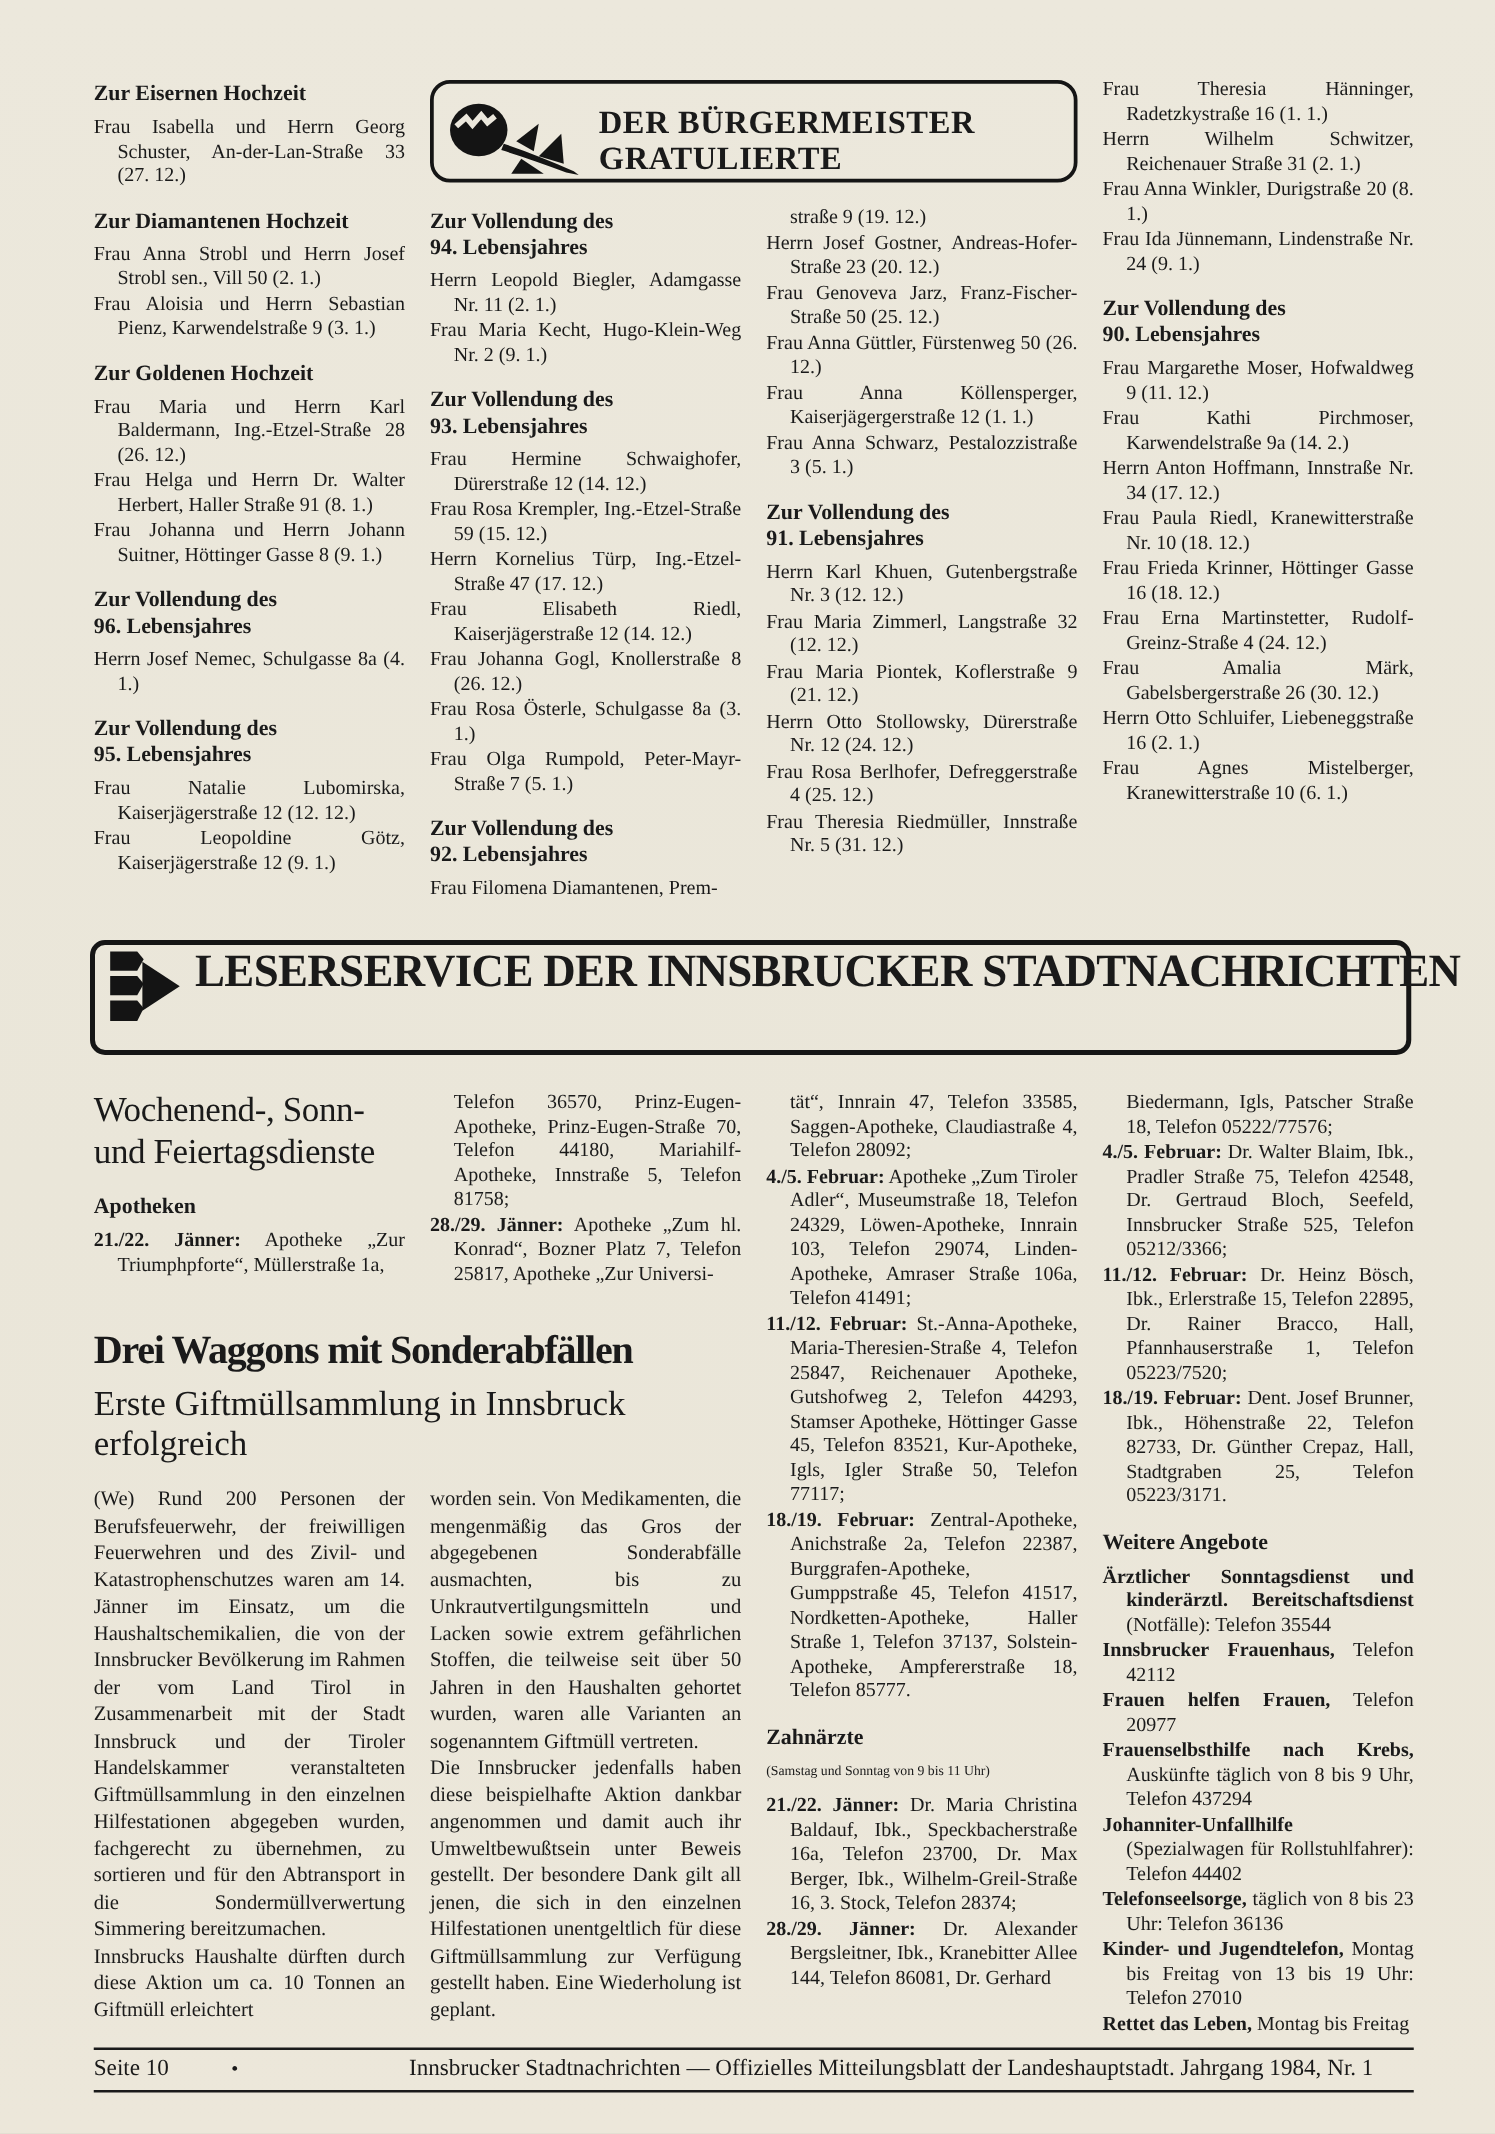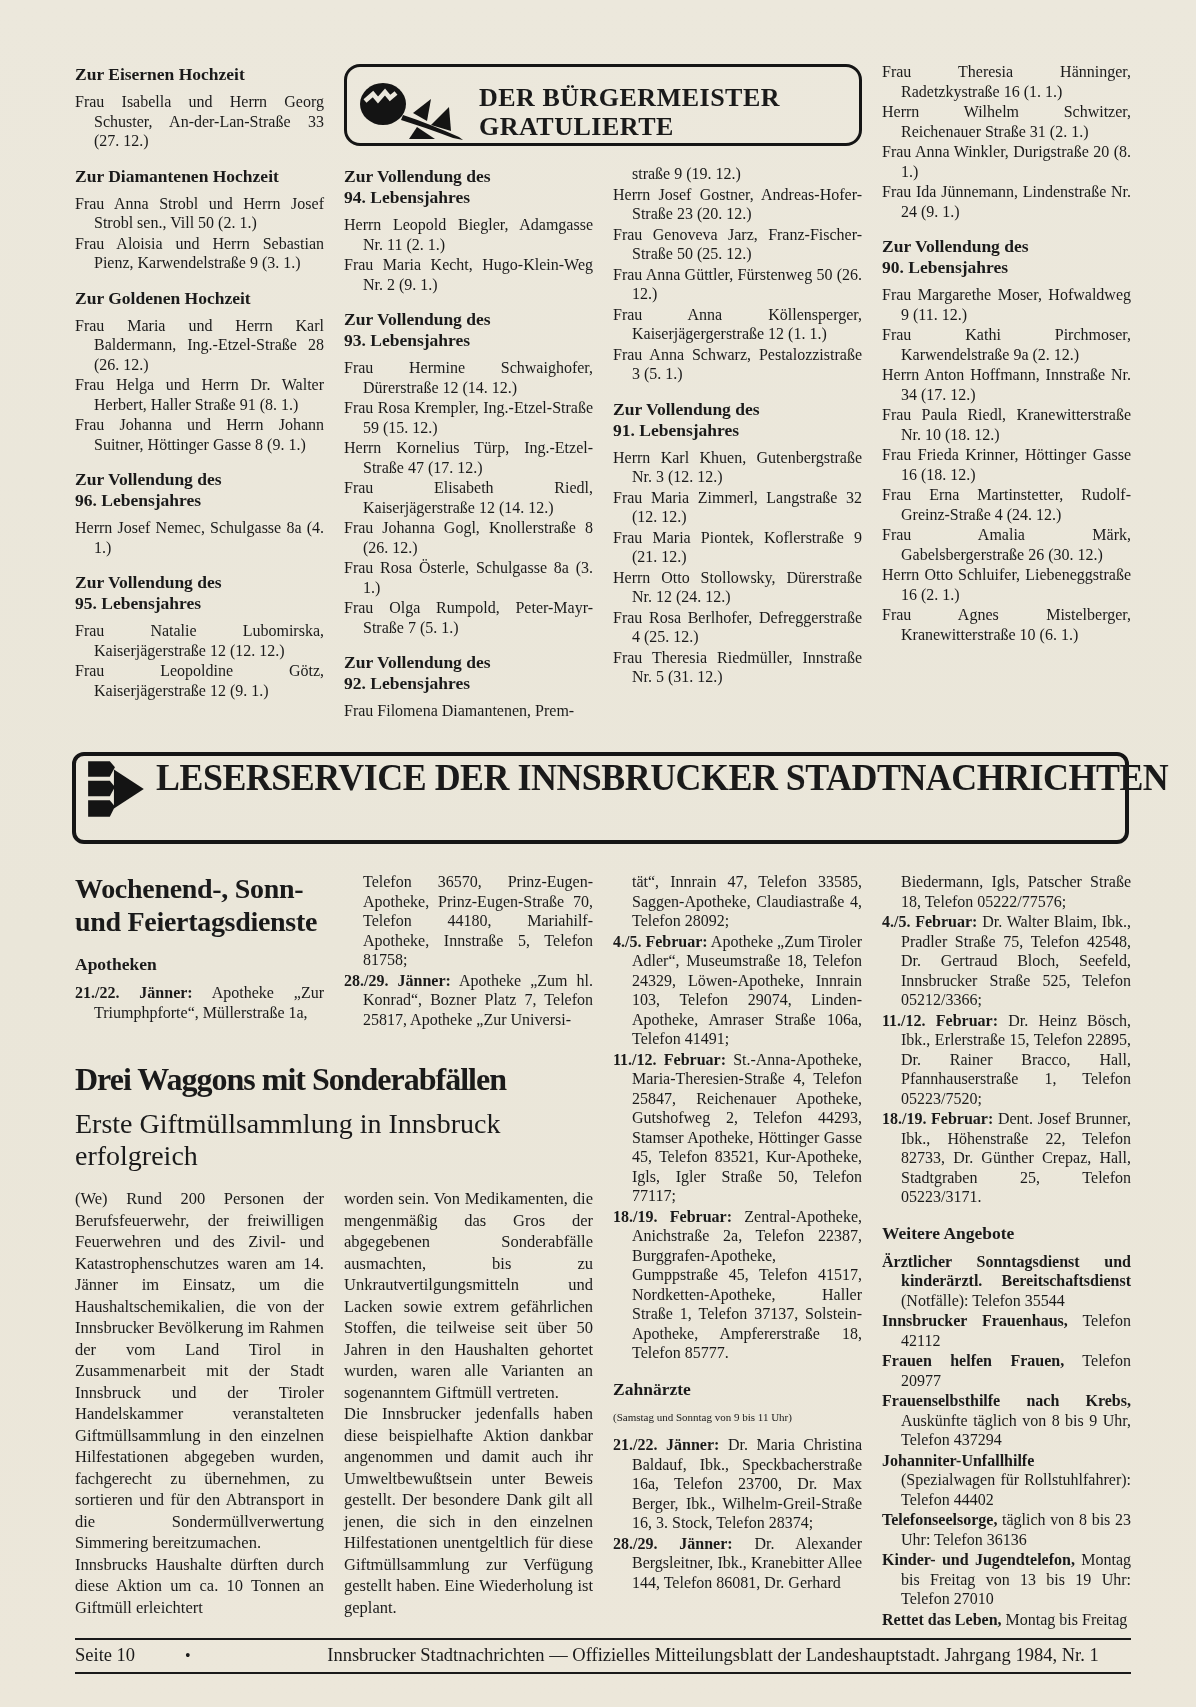--- a/index.html
+++ b/index.html
@@ -21,21 +21,21 @@
   }
   .entry .lead{font-weight:bold;}
   .entry.cont{text-indent:0;}
   .col-heading{
     font-size:17.5px;font-weight:bold;line-height:21px;
     margin:15px 0 7px 0;white-space:pre-line;
   }
   .col > .col-heading:first-child{margin-top:2px;}
   .sub-heading{font-size:17.5px;font-weight:bold;margin:16px 0 8px 0;}
   .big-heading{
-    font-size:28px;font-weight:bold;line-height:33px;
+    font-size:28px;font-weight:normal;line-height:33px;
     margin:0 0 8px 0;white-space:pre-line;letter-spacing:-0.3px;
   }
   .note{font-size:11px;line-height:19.5px;margin:0 0 8px 0;}
   
   .congrats{position:absolute;left:75px;top:62px;width:1056px;display:flex;gap:20px;}
   .mid{width:518px;}
   .gratbox{
     height:72px;border:3.5px solid #151515;border-radius:16px;
     display:flex;align-items:flex-end;padding:2px 10px;margin:2px 0 18px 0;
     background:transparent;
@@ -166,21 +166,21 @@
     </div>
 
     <div class="col">
         <div class="entry">Frau Theresia Hänninger, Radetzkystraße 16 (1. 1.)</div>
         <div class="entry">Herrn Wilhelm Schwitzer, Reichenauer Straße 31 (2. 1.)</div>
         <div class="entry">Frau Anna Winkler, Durigstraße 20 (8. 1.)</div>
         <div class="entry">Frau Ida Jünnemann, Lindenstraße Nr. 24 (9. 1.)</div>
         <div class="col-heading">Zur Vollendung des
 90. Lebensjahres</div>
         <div class="entry">Frau Margarethe Moser, Hofwaldweg 9 (11. 12.)</div>
-        <div class="entry">Frau Kathi Pirchmoser, Karwendelstraße 9a (2. 12.)</div>
+        <div class="entry">Frau Kathi Pirchmoser, Karwendelstraße 9a (14. 2.)</div>
         <div class="entry">Herrn Anton Hoffmann, Innstraße Nr. 34 (17. 12.)</div>
         <div class="entry">Frau Paula Riedl, Kranewitterstraße Nr. 10 (18. 12.)</div>
         <div class="entry">Frau Frieda Krinner, Höttinger Gasse 16 (18. 12.)</div>
         <div class="entry">Frau Erna Martinstetter, Rudolf-Greinz-Straße 4 (24. 12.)</div>
         <div class="entry">Frau Amalia Märk, Gabelsbergerstraße 26 (30. 12.)</div>
         <div class="entry">Herrn Otto Schluifer, Liebeneggstraße 16 (2. 1.)</div>
         <div class="entry">Frau Agnes Mistelberger, Kranewitterstraße 10 (6. 1.)</div>
       </div>
   </div>
 

